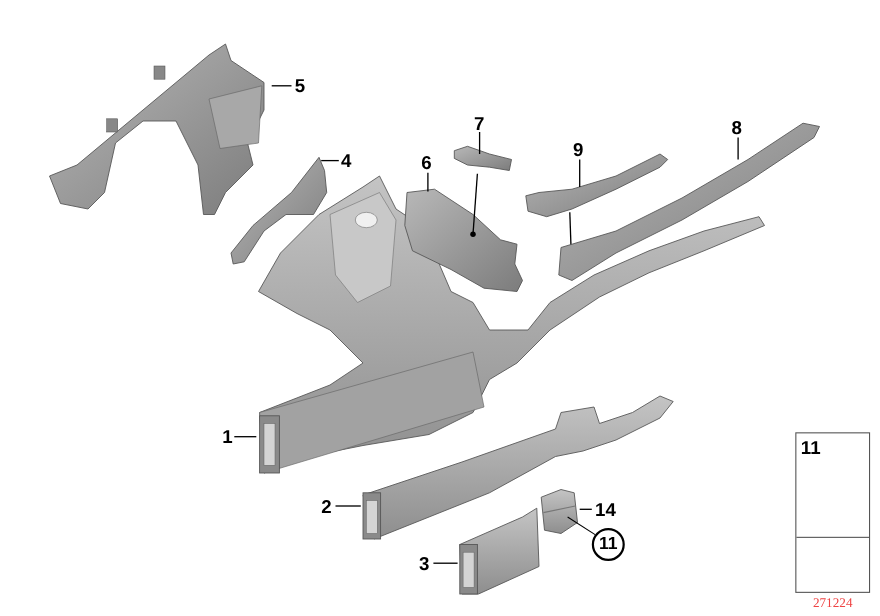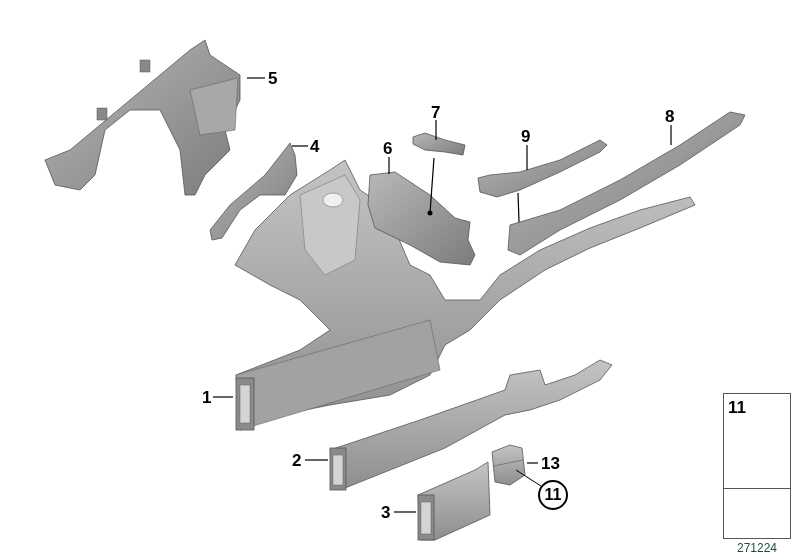--- a/index.html
+++ b/index.html
@@ -4,21 +4,21 @@
 <style>
   html, body { margin:0; padding:0; background:#ffffff; }
   body { width:800px; height:560px; position:relative; overflow:hidden; font-family:"Liberation Sans", sans-serif; }
   .canvas { position:absolute; left:0; top:0; width:800px; height:560px; }
   .label { position:absolute; font-weight:bold; font-size:17px; color:#000; line-height:1; }
   .circ { position:absolute; width:30px; height:30px; border:2px solid #000; border-radius:50%; box-sizing:border-box;
           font-weight:bold; font-size:16px; display:flex; align-items:center; justify-content:center; background:#fff; }
   .legend-box { position:absolute; left:723px; top:393px; width:68px; height:146px; border:1px solid #555; box-sizing:border-box; background:#fff; }
   .legend-divider { position:absolute; left:0; right:0; top:94px; border-top:1px solid #555; }
   .legend-num { position:absolute; left:4px; top:4px; font-weight:bold; font-size:17px; }
-  .catalog-num { position:absolute; left:723px; top:541px; width:68px; text-align:center; font-size:12px; color:#14532d; }
+  .catalog-num { position:absolute; left:723px; top:541px; width:68px; text-align:center; font-size:12px; color:#ef4444;font-family:Liberation Serif, serif; }
 </style>
 </head>
 <body>
 
 <div class="canvas">
   <svg width="800" height="560" viewBox="0 0 800 560">
     <defs>
       <linearGradient id="g1" x1="0" y1="0" x2="0" y2="1">
         <stop offset="0" stop-color="#c4c4c4"></stop>
         <stop offset="1" stop-color="#8e8e8e"></stop>
@@ -123,21 +123,21 @@
   
   <div class="label" style="left:202px;top:389px;">1</div>
   <div class="label" style="left:292px;top:452px;">2</div>
   <div class="label" style="left:381px;top:504px;">3</div>
   <div class="label" style="left:310px;top:138px;">4</div>
   <div class="label" style="left:268px;top:70px;">5</div>
   <div class="label" style="left:383px;top:140px;">6</div>
   <div class="label" style="left:431px;top:104px;">7</div>
   <div class="label" style="left:665px;top:108px;">8</div>
   <div class="label" style="left:521px;top:128px;">9</div>
-  <div class="label" style="left:541px;top:455px;">13</div>
+  <div class="label" style="left:541px;top:455px;">14</div>
   <div class="circ" style="left:538px;top:480px;">11</div>
 
   
   <div class="legend-box">
     <div class="legend-num">11</div>
     <div class="legend-divider"></div>
   </div>
   <div class="catalog-num">271224</div>
 </div>
 

